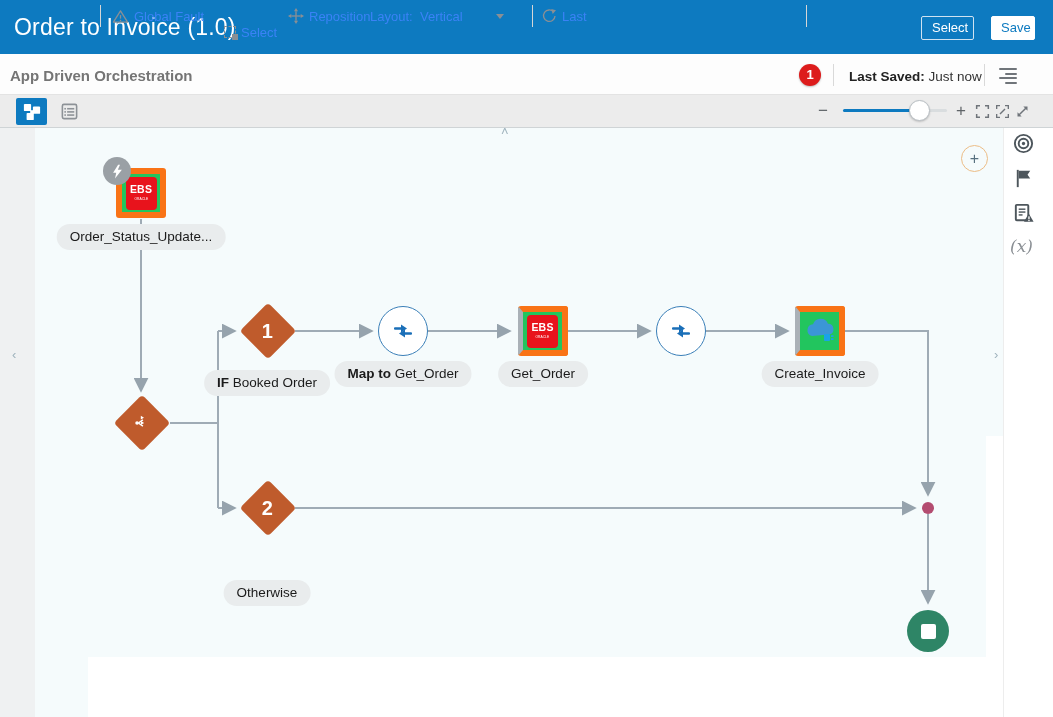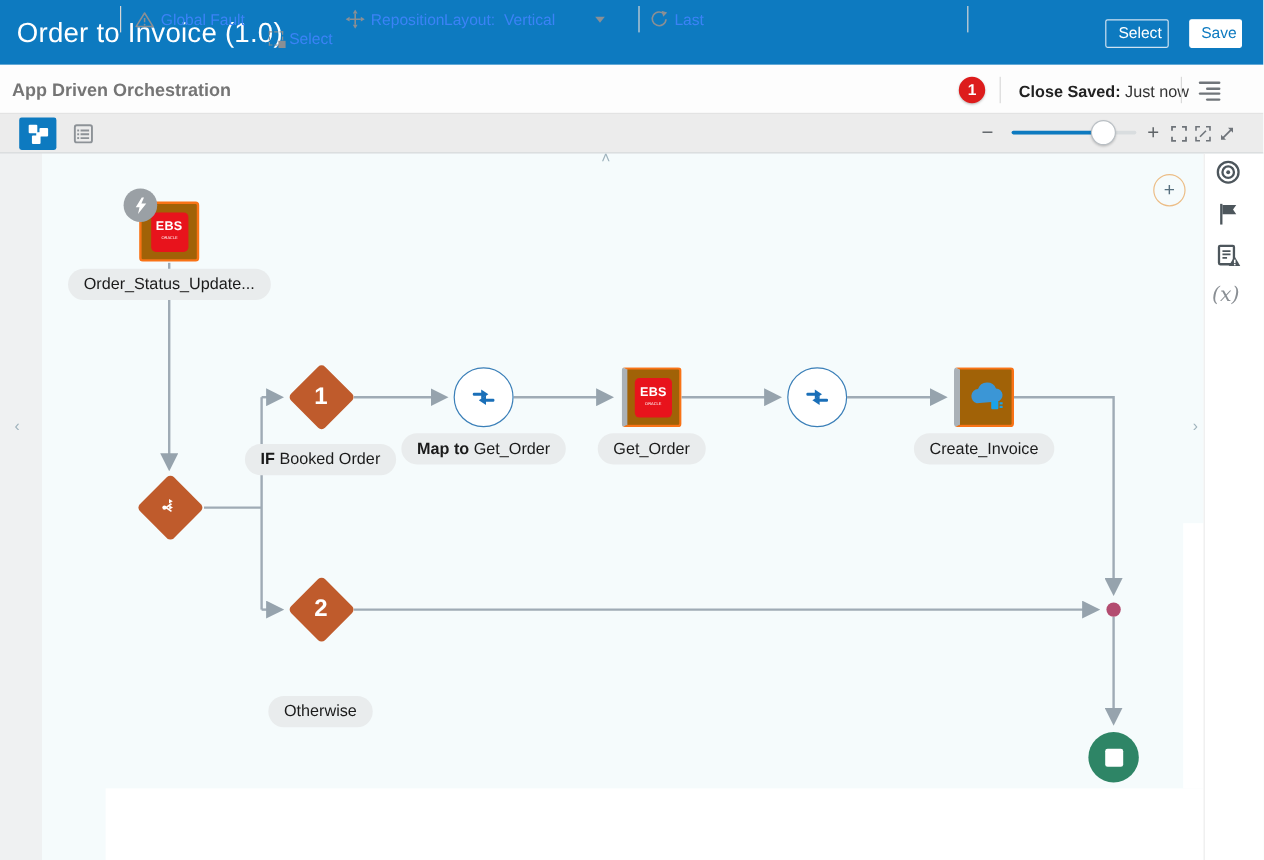--- a/index.html
+++ b/index.html
@@ -44,21 +44,21 @@
   .canvas{left:35px;top:128px;width:968px;height:589px;background:#f5fbfc;}
   .white-patch-bottom{left:88px;top:657px;width:915px;height:60px;background:#ffffff;}
   .white-patch-right{left:986px;top:436px;width:17px;height:221px;background:#ffffff;}
   .rpanel{left:1003px;top:128px;width:50px;height:589px;background:#ffffff;border-left:1px solid #ededed;box-sizing:border-box;}
   .rp-ico{left:1012px;width:23px;height:23px;cursor:pointer;}
   .varx{left:1010px;top:236px;font-family:"DejaVu Serif",serif;font-style:italic;font-size:17px;color:#8a8f94;cursor:pointer;}
 
   .pan-arrow{color:#9fb3bd;font-size:13px;cursor:pointer;}
 
   
-  .node-sq{width:50px;height:50px;background:#a16207;border:2px solid #f97316;border-radius:3px;box-sizing:border-box;display:flex;align-items:center;justify-content:center;cursor:pointer;z-index:3;}
+  .node-sq{width:50px;height:50px;background:#22c55e;border:6px solid #f97316;border-radius:3px;box-sizing:border-box;display:flex;align-items:center;justify-content:center;cursor:pointer;z-index:3;}
   .node-sq.accent{border-left:5px solid #aab1b7;}
   .ebs{width:31px;height:33px;background:#e8131c;border-radius:4px;color:#fff;display:flex;flex-direction:column;align-items:center;justify-content:center;line-height:1;}
   .ebs .t{font-size:10.5px;font-weight:bold;letter-spacing:.2px;}
   .ebs .s{font-size:6px;transform:scale(.55);margin-top:1px;}
   .bolt-badge{width:28px;height:28px;border-radius:50%;background:#9aa0a5;display:flex;align-items:center;justify-content:center;z-index:4;cursor:pointer;}
   .diamond{width:40px;height:40px;background:#bf5b2c;transform:rotate(45deg);border-radius:4px;display:flex;align-items:center;justify-content:center;cursor:pointer;z-index:3;}
   .diamond span{transform:rotate(-45deg);color:#fff;font-size:20px;font-weight:bold;}
   .map-circle{width:50px;height:50px;border-radius:50%;background:#ffffff;border:1.5px solid #3a7fb8;box-sizing:border-box;display:flex;align-items:center;justify-content:center;cursor:pointer;z-index:3;}
   .end-node{width:42px;height:42px;border-radius:50%;background:#2e8566;display:flex;align-items:center;justify-content:center;cursor:pointer;z-index:3;}
   .end-node i{width:15px;height:15px;background:#ffffff;border-radius:2px;}
@@ -75,21 +75,21 @@
 
   <div class="abs hdr"></div>
   <div class="abs hdr-title">Order to Invoice (1.0)</div>
   <div class="abs btn btn-close">Select</div>
   <div class="abs btn btn-save">Save</div>
 
   <div class="abs subhdr"></div>
   <div class="abs pattern">App Driven Orchestration</div>
   <div class="abs badge">1</div>
   <div class="abs vdiv" style="left:833px;top:64px;"></div>
-  <div class="abs lastsaved"><b>Close Saved:</b><span> Just now</span></div>
+  <div class="abs lastsaved"><b>Last Saved:</b><span> Just now</span></div>
   <div class="abs vdiv" style="left:984px;top:64px;"></div>
   <div class="abs menu-lines">
       <i></i>
       <i class="short"></i>
       <i></i>
       <i class="short"></i>
     </div>
 
   <div class="abs tbar"></div>
   <div class="abs icon-sq sel" style="left:16px;top:98px;">

